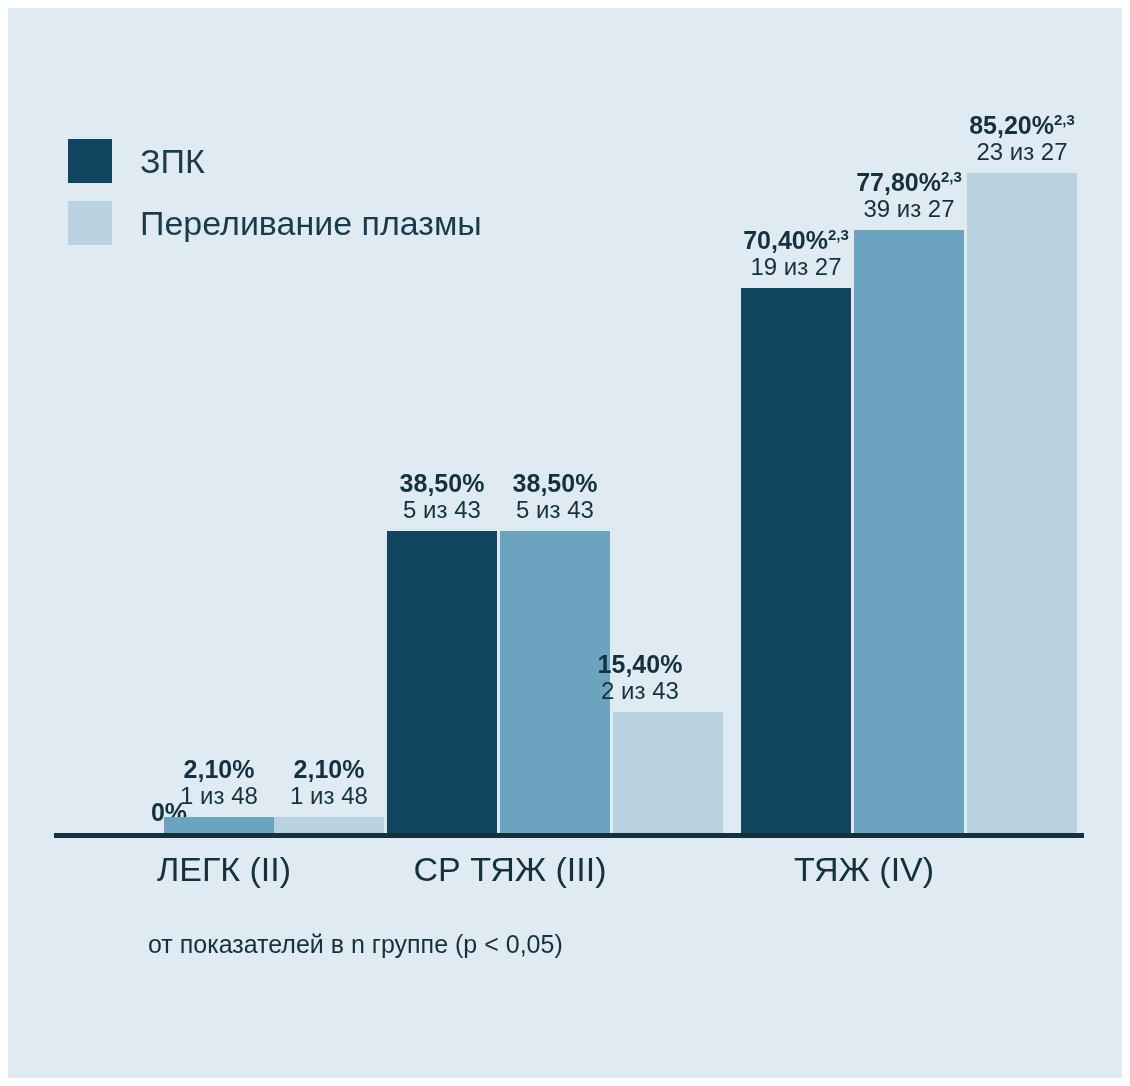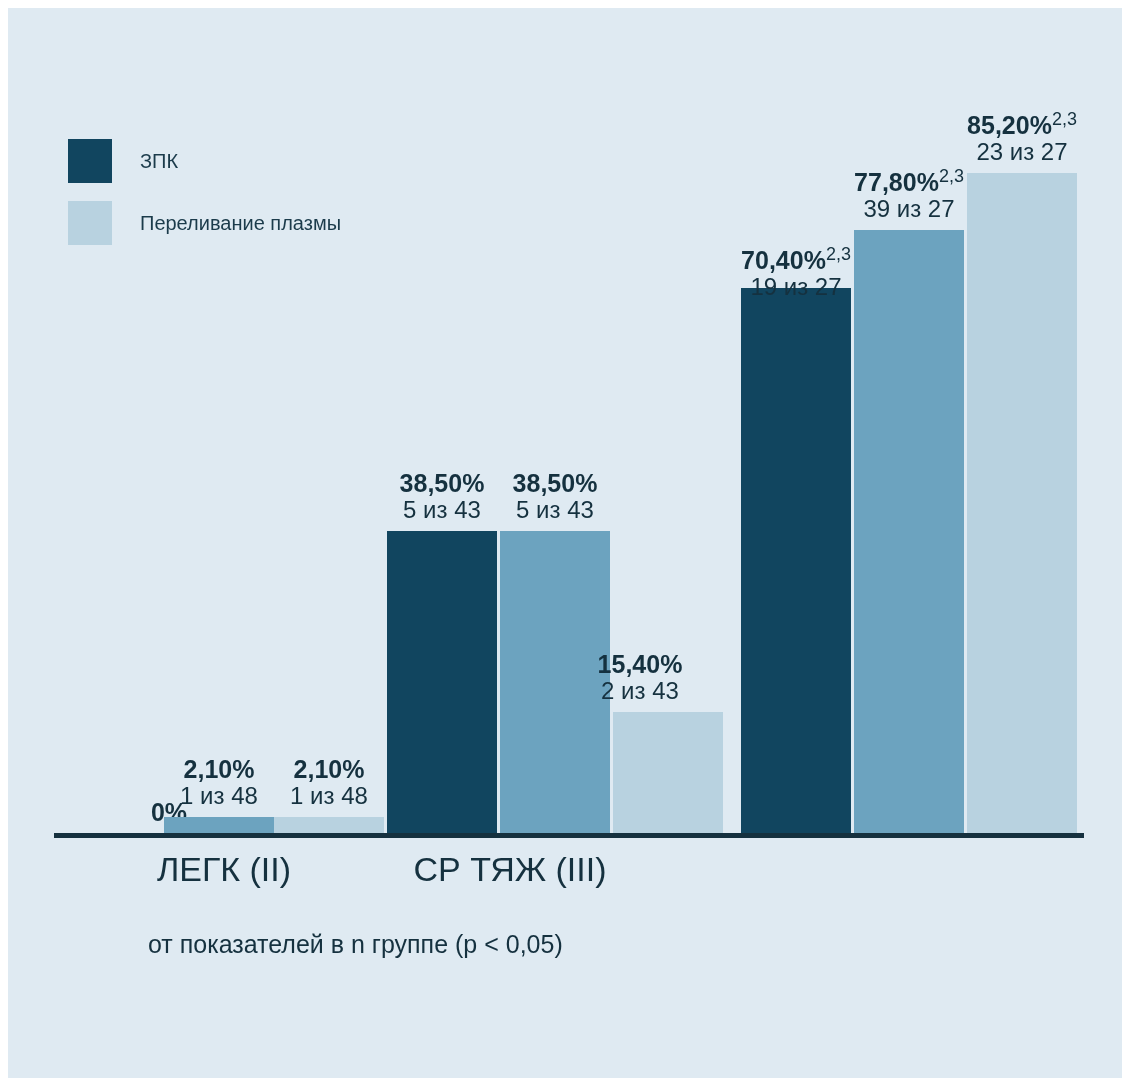--- a/index.html
+++ b/index.html
@@ -36,21 +36,21 @@
     align-items: center;
     height: 62px;
   }
   .legend-swatch {
     width: 44px;
     height: 44px;
     margin-right: 28px;
     flex: 0 0 auto;
   }
   .legend-label {
-    font-size: 20px;
+    font-size: 34px;
     color: #1b3b4b;
     white-space: nowrap;
   }
   
   .plot {
     position: absolute;
     left: 46px;
     top: 60px;
     width: 1030px;
     height: 770px;
@@ -72,22 +72,22 @@
     text-align: center;
     color: #15313f;
     line-height: 1.12;
     white-space: nowrap;
   }
   .bar-pct {
     font-size: 25px;
     font-weight: bold;
   }
   .bar-pct sup {
-    font-size: 18px;
-    font-weight: normal;
+    font-size: 15px;
+    font-weight: bold;
     vertical-align: super;
   }
   .bar-frac {
     font-size: 24px;
     font-weight: normal;
   }
   
   .cat-label {
     position: absolute;
     text-align: center;
@@ -154,39 +154,40 @@
         <div class="bar-frac">5 из 43</div>
       </div>
 
       <div class="bar" style="left:559px; width:110px; height:121px; background:#b8d2e0;"></div>
       <div class="bar-label" style="left:506px; width:160px; bottom:133px;">
         <div class="bar-pct">15,40%</div>
         <div class="bar-frac">2 из 43</div>
       </div>
 
       <div class="bar" style="left:687px; width:110px; height:545px; background:#11455f;"></div>
-      <div class="bar-label" style="left:662px; width:160px; bottom:537px;margin-top:24px;">
+      <div class="bar-label" style="left:662px; width:160px; bottom:557px;margin-top:24px;">
         <div class="bar-pct"><span>70,40%</span><sup>2,3</sup></div>
         <div class="bar-frac">19 из 27</div>
       </div>
 
       <div class="bar" style="left:800px; width:110px; height:603px; background:#6ca3bf;"></div>
       <div class="bar-label" style="left:775px; width:160px; bottom:615px;">
         <div class="bar-pct"><span>77,80%</span><sup>2,3</sup></div>
         <div class="bar-frac">39 из 27</div>
       </div>
 
       <div class="bar" style="left:913px; width:110px; height:660px; background:#b8d2e0;"></div>
       <div class="bar-label" style="left:888px; width:160px; bottom:672px;">
         <div class="bar-pct"><span>85,20%</span><sup>2,3</sup></div>
         <div class="bar-frac">23 из 27</div>
       </div>
     </div>
 
     <div class="cat-label" style="left:86px; top:842px; width:260px;">ЛЕГК (II)</div>
     <div class="cat-label" style="left:372px; top:842px; width:260px;">СР ТЯЖ (III)</div>
+    <div class="cat-label" style="left:726px; top:842px; width:260px;">ТЯЖ (IV)</div>
 
     <div class="footnote">
       <div>от показателей в n группе (p &lt; 0,05)</div>
     </div>
 
   </div>
 </div>
 
 </body></html>

